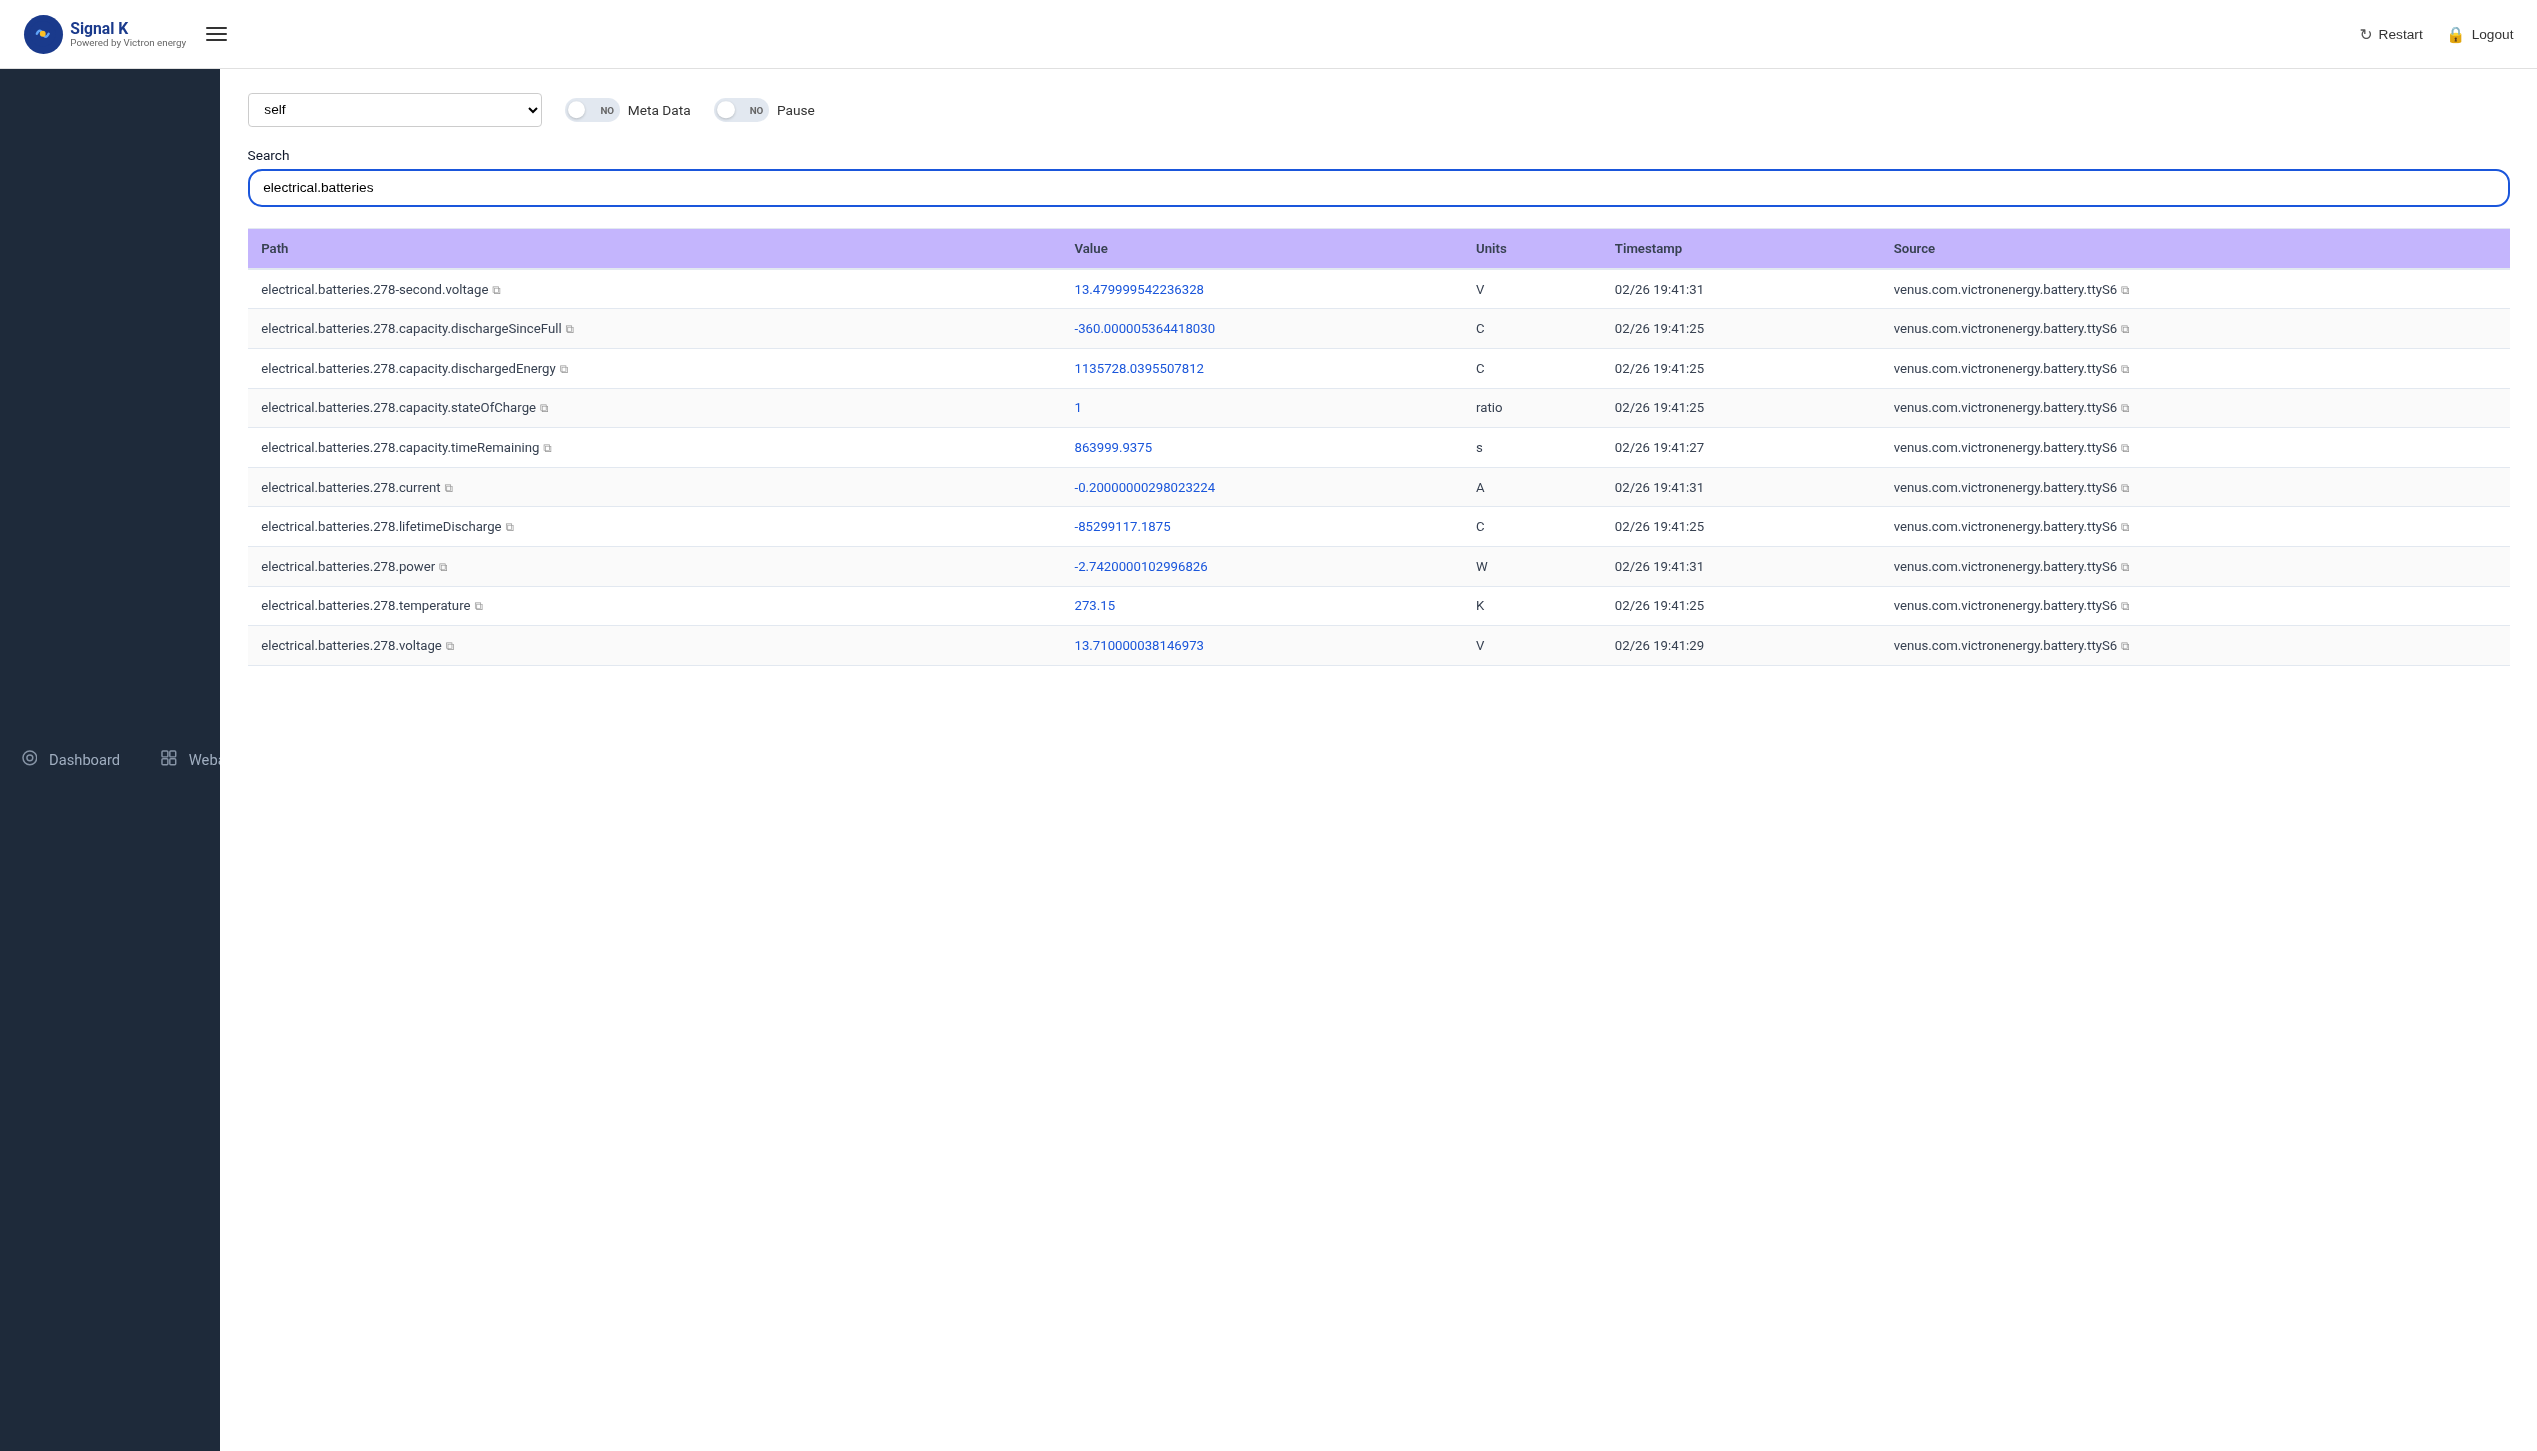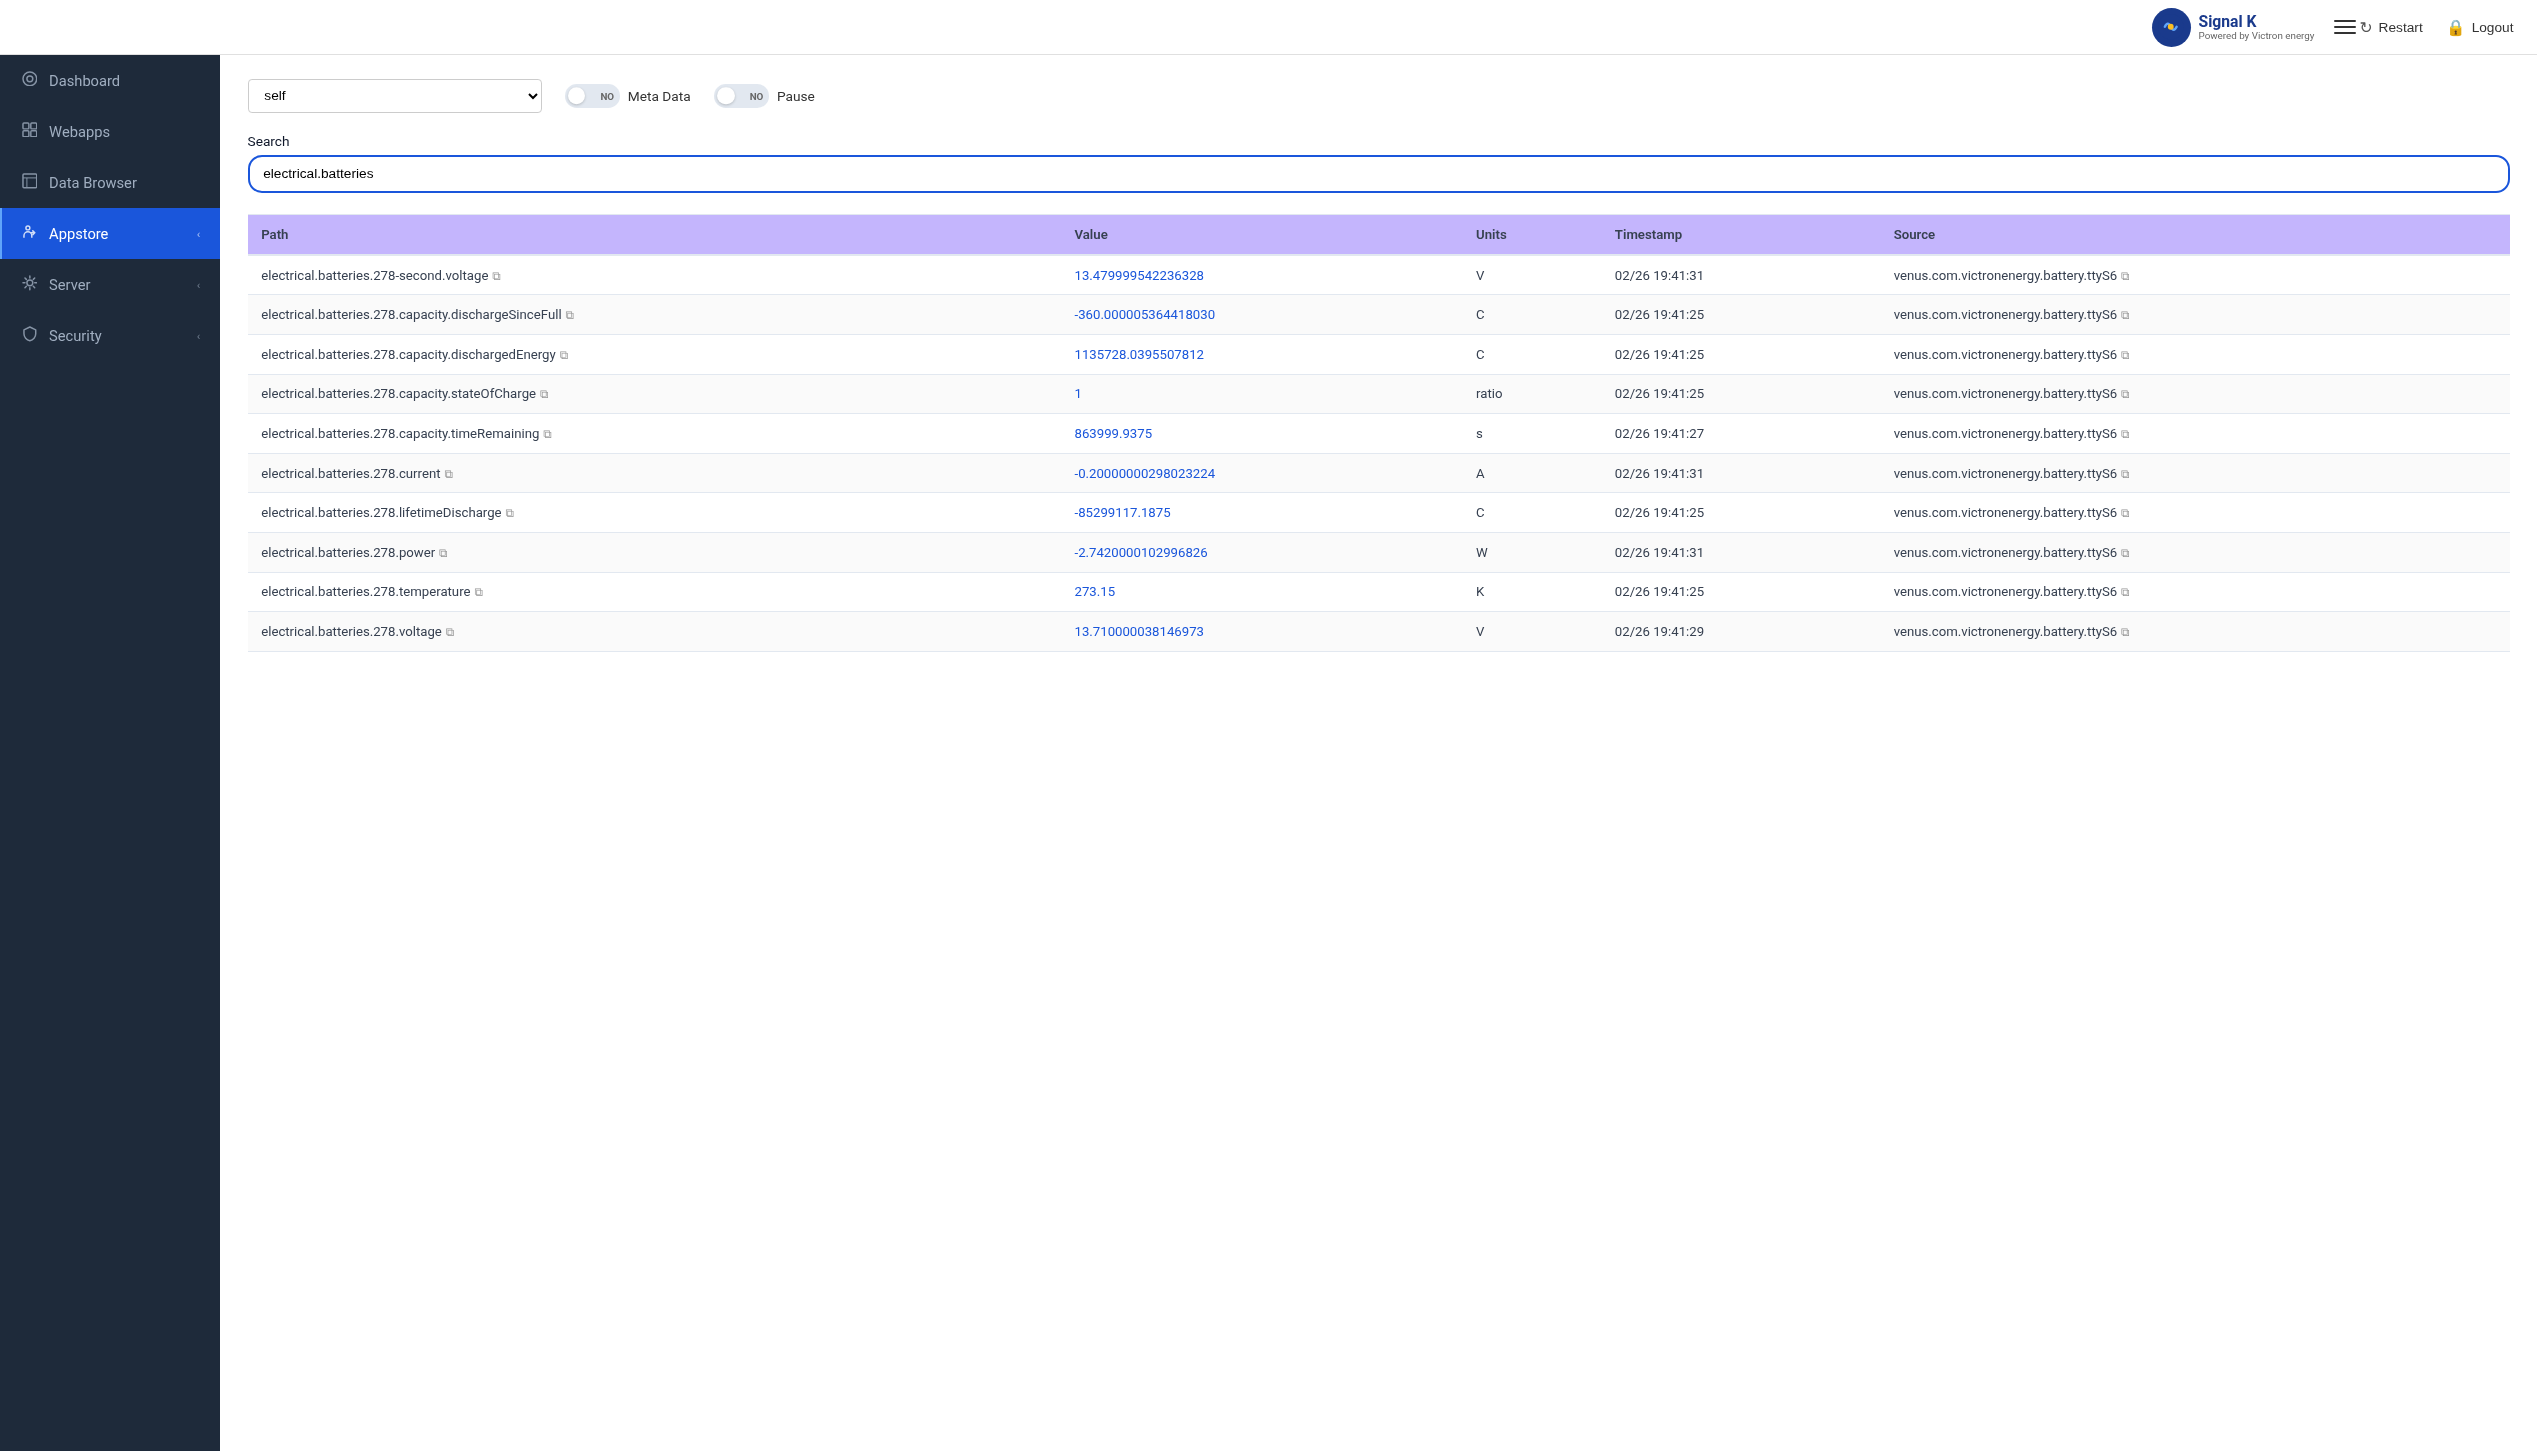--- a/index.html
+++ b/index.html
@@ -4,23 +4,23 @@
   <style>
     * { box-sizing: border-box; margin: 0; padding: 0; }
     body { font-family: -apple-system, BlinkMacSystemFont, 'Segoe UI', Roboto, sans-serif; background: #f0f2f5; display: flex; flex-direction: column; height: 100vh; overflow: hidden; }
 
     
     .header {
       background: #fff;
       border-bottom: 1px solid #e0e0e0;
       display: flex;
       align-items: center;
-      justify-content: flex-end;
+      justify-content: space-between;
       padding: 0 23.5px;
-      height: 55px;
+      height: 69px;
       flex-shrink: 0;
       z-index: 100;
     }
     .header-left { display: flex; align-items: center; gap: 15.7px; }
     .logo { display: flex; align-items: center; gap: 7.8px; }
     .logo-icon {
       width: 39px; height: 39px;
       background: #1a3a8c;
       border-radius: 50%;
       display: flex; align-items: center; justify-content: center;
@@ -44,21 +44,20 @@
 
     
     .app-body { display: flex; flex: 1; overflow: hidden; }
 
     
     .sidebar {
       width: 220px;
       background: #1e2a3a;
       flex-shrink: 0;
       display: flex;
-      flex-direction: column;
       overflow-y: auto;
     }
     .sidebar-item {
       display: flex; align-items: center; gap: 11.8px;
       padding: 15.7px 19.6px;
       color: #a0aec0;
       cursor: pointer;
       font-size: 14.7px;
       border-left: 2.9px solid transparent;
       transition: background 0.15s;

